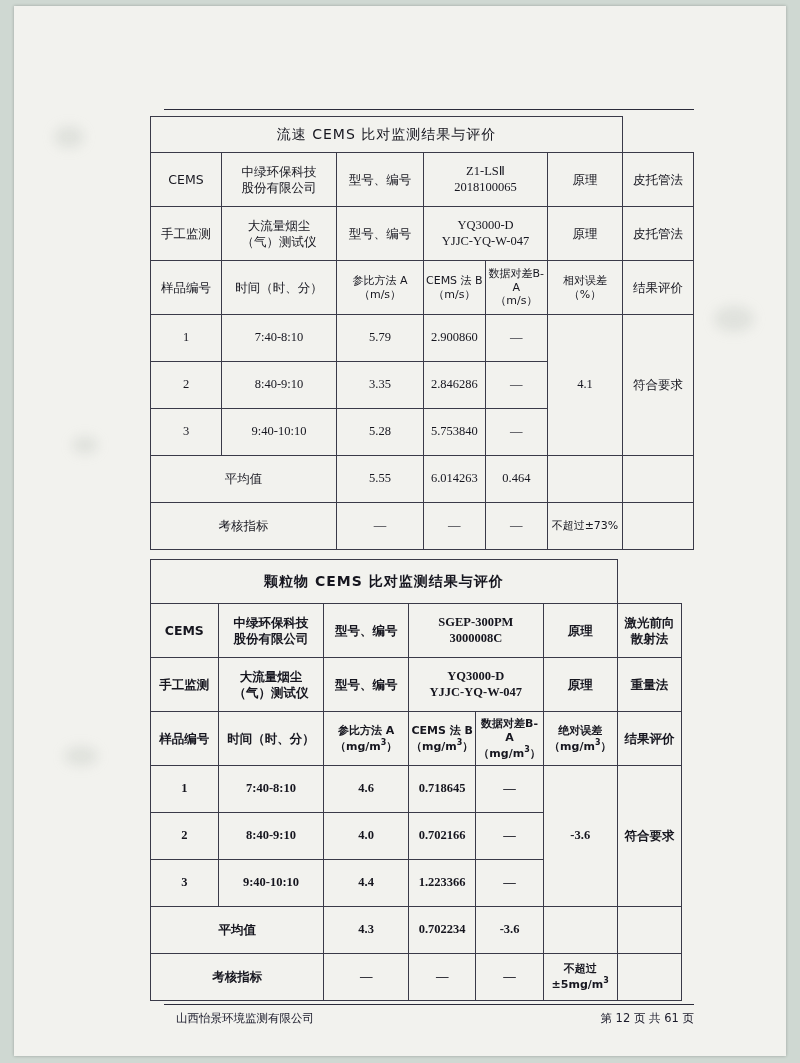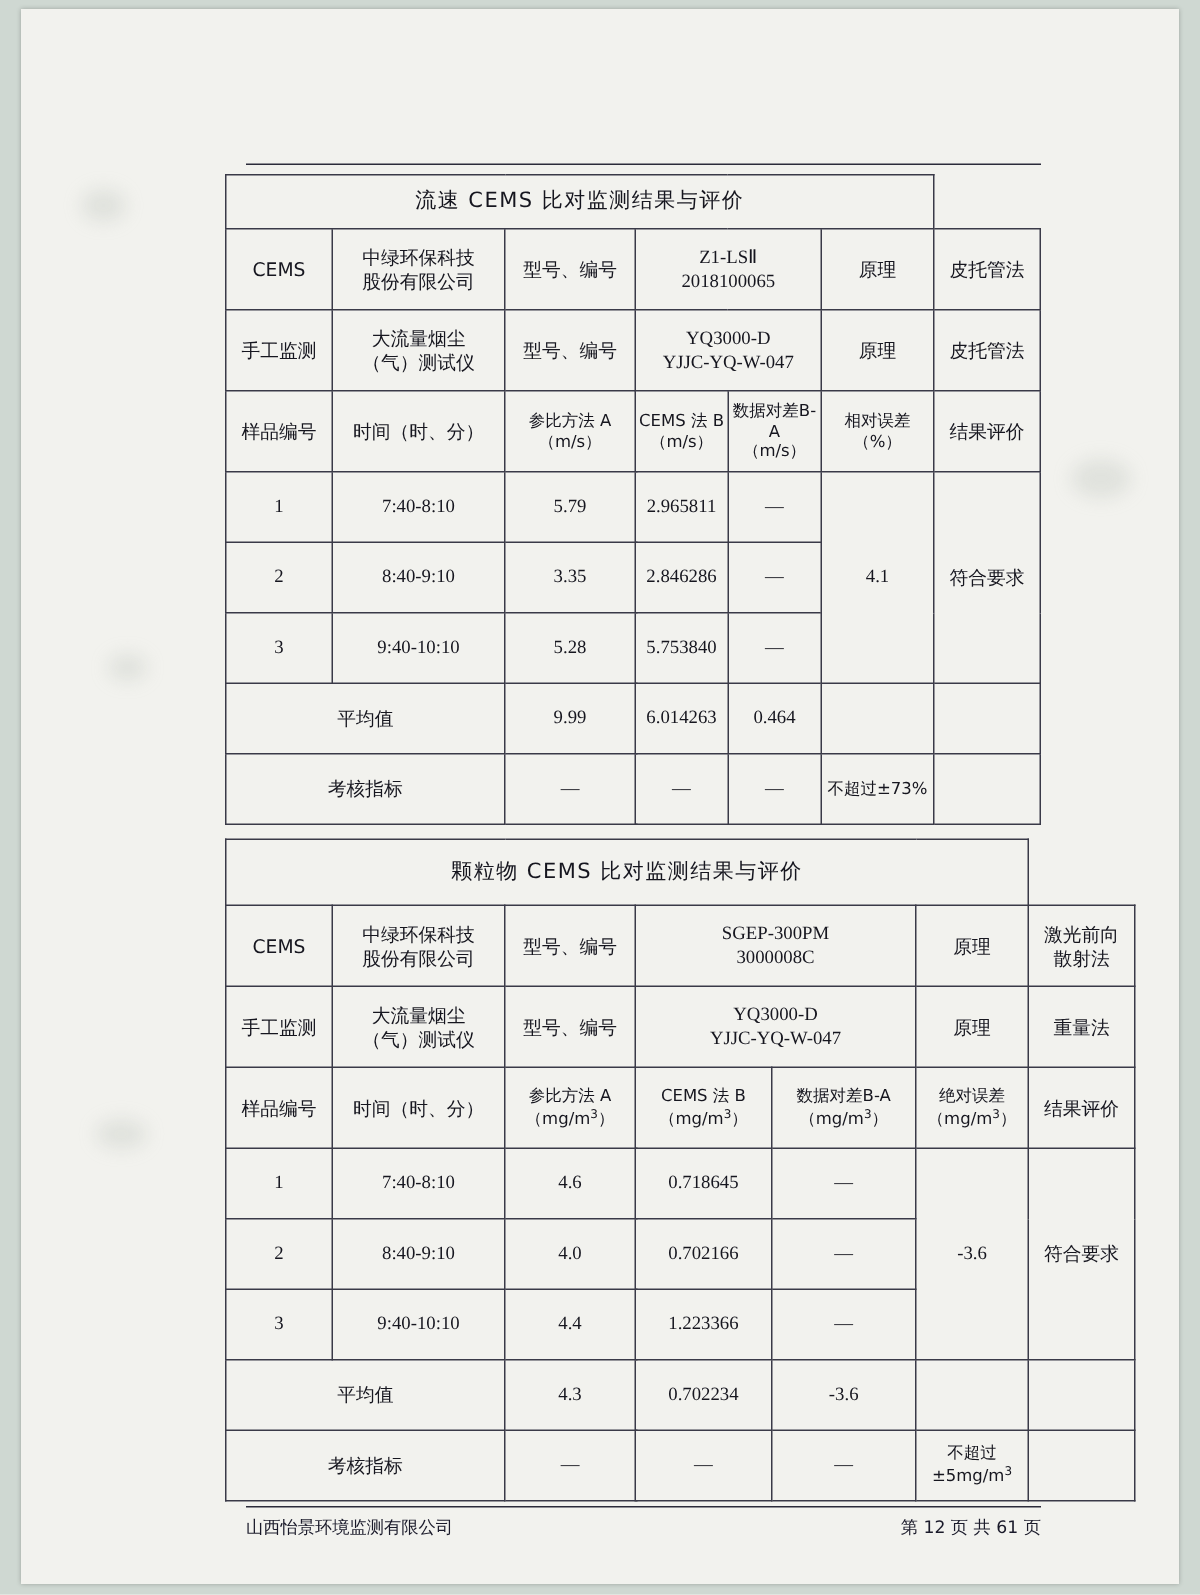--- a/index.html
+++ b/index.html
@@ -43,21 +43,21 @@
   .num{font-family:"Liberation Serif",serif;}
   .sect{font-size:14px;font-family:"DejaVu Sans",sans-serif;letter-spacing:1px;}
   .small{font-size:11px;}
   .sup{font-size:8px;vertical-align:super;}
   .footer{
     position:absolute;left:150px;top:1005px;width:530px;
     font-size:11.5px;color:#1a1a2a;
     font-family:"DejaVu Sans",sans-serif;
   }
   .fline{position:absolute;left:150px;top:998px;width:530px;height:1px;background:#2b2b3a;}
-  .f-left{position:absolute;left:0;top:0;}
+  .f-left{position:absolute;left:12px;top:0;}
   .f-right{position:absolute;right:0;top:0;}
   .dash{font-family:"Liberation Serif",serif;}
 </style>
 </head>
 <body>
 
 <div class="page">
 
   <div class="blot" style="left:40px;top:120px;width:30px;height:22px;"></div>
   <div class="blot" style="left:58px;top:430px;width:26px;height:18px;"></div>
@@ -93,59 +93,59 @@
       <td class="cjk small" colspan="2">参比方法 A<br>（m/s）</td>
       <td class="cjk small">CEMS 法 B<br>（m/s）</td>
       <td class="cjk small">数据对差B-A<br>（m/s）</td>
       <td class="cjk small">相对误差<br>（%）</td>
       <td class="cjk">结果评价</td>
     </tr>
     <tr style="height:47px;">
       <td class="num">1</td>
       <td class="num">7:40-8:10</td>
       <td class="num" colspan="2">5.79</td>
-      <td class="num">2.965811</td>
+      <td class="num">2.900860</td>
       <td class="dash">—</td>
       <td rowspan="3" class="num">4.1</td>
       <td rowspan="3" class="cjk">符合要求</td>
     </tr>
     <tr style="height:47px;">
       <td class="num">2</td>
       <td class="num">8:40-9:10</td>
       <td class="num" colspan="2">3.35</td>
       <td class="num">2.846286</td>
       <td class="dash">—</td>
     </tr>
     <tr style="height:47px;">
       <td class="num">3</td>
       <td class="num">9:40-10:10</td>
       <td class="num" colspan="2">5.28</td>
       <td class="num">5.753840</td>
       <td class="dash">—</td>
     </tr>
     <tr style="height:47px;">
       <td class="cjk" colspan="2">平均值</td>
-      <td class="num" colspan="2">9.99</td>
+      <td class="num" colspan="2">5.55</td>
       <td class="num">6.014263</td>
       <td class="num">0.464</td>
       <td></td>
       <td></td>
     </tr>
     <tr style="height:47px;">
       <td class="cjk" colspan="2">考核指标</td>
       <td class="dash" colspan="2">—</td>
       <td class="dash">—</td>
       <td class="dash">—</td>
       <td class="cjk small">不超过±73%</td>
       <td></td>
     </tr>
   </tbody>
     </table>
 
-  <table class="t" style="left:136px;top:553px;width:607px;">
+  <table class="t" style="left:136px;top:553px;width:532px;font-weight:bold;">
     <tbody>
         <tr style="height:44px;">
       <td colspan="7" class="sect cjk">颗粒物 CEMS 比对监测结果与评价</td>
     </tr>
     <tr style="height:54px;">
       <td class="cjk" style="width:66px;">CEMS</td>
       <td class="cjk" style="width:110px;">中绿环保科技<br>股份有限公司</td>
       <td class="cjk" style="width:82px;">型号、编号</td>
       <td class="num" colspan="3" style="width:150px;">SGEP-300PM<br>3000008C</td>
       <td class="cjk" style="width:70px;">原理</td>

